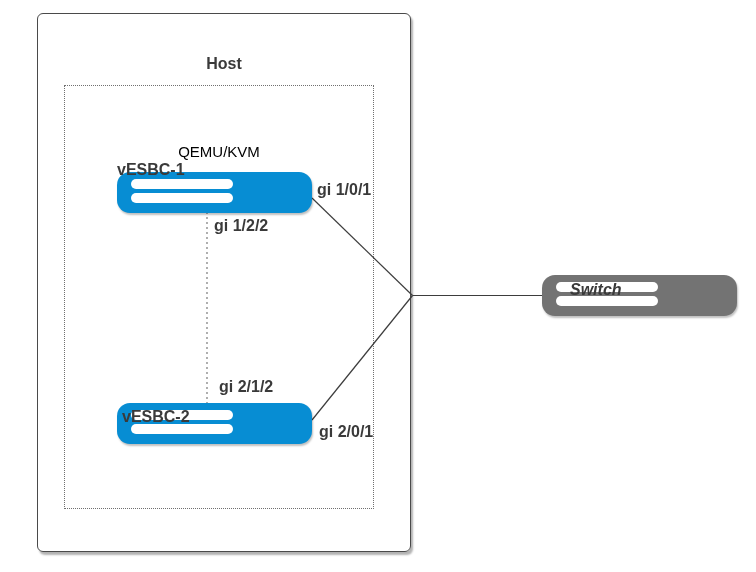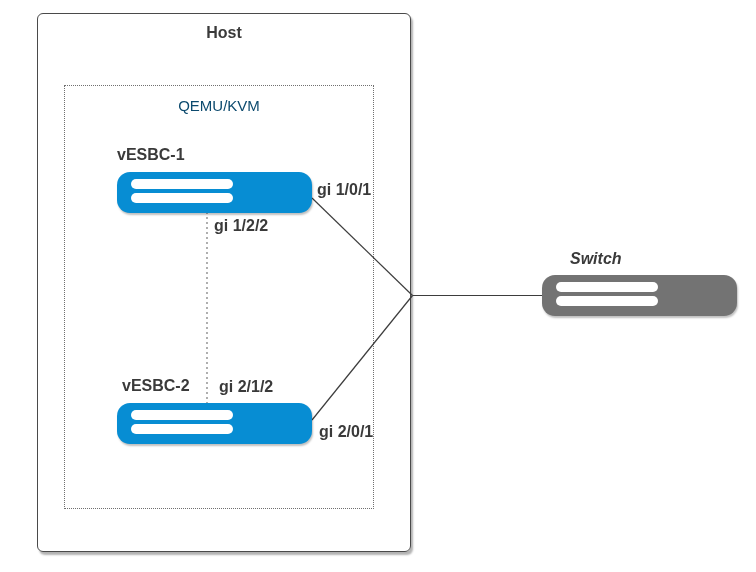--- a/index.html
+++ b/index.html
@@ -34,25 +34,26 @@
     box-sizing: border-box;
   }
 
   
   .lbl {
     color: #3a3a3a;
     font-weight: bold;
     font-size: 16px;
     line-height: 1.1;
     white-space: nowrap;
+    margin-top: 31px;
   }
   .lbl-host   { left: 37px;  top: 24px;  width: 374px; text-align: center; }
-  .lbl-qemu   { left: 64px;  top: 98px; width: 310px; text-align: center;
-                font-weight: normal; font-size: 15px; color: #0c4a6e; }
-  .lbl-vesbc1 { left: 117px; top: 146px; }
+  .lbl-qemu   { left: 64px;  top: 113px; width: 310px; text-align: center;
+                font-weight: normal; font-size: 15px; color: #000000; }
+  .lbl-vesbc1 { left: 117px; top: 130px; }
   .lbl-vesbc2 { left: 122px; top: 377px; }
   .lbl-switch { left: 570px; top: 250px; font-style: italic; }
 
   .port-lbl {
     color: #3a3a3a;
     font-weight: bold;
     font-size: 16px;
     line-height: 1.1;
     white-space: nowrap;
   }

